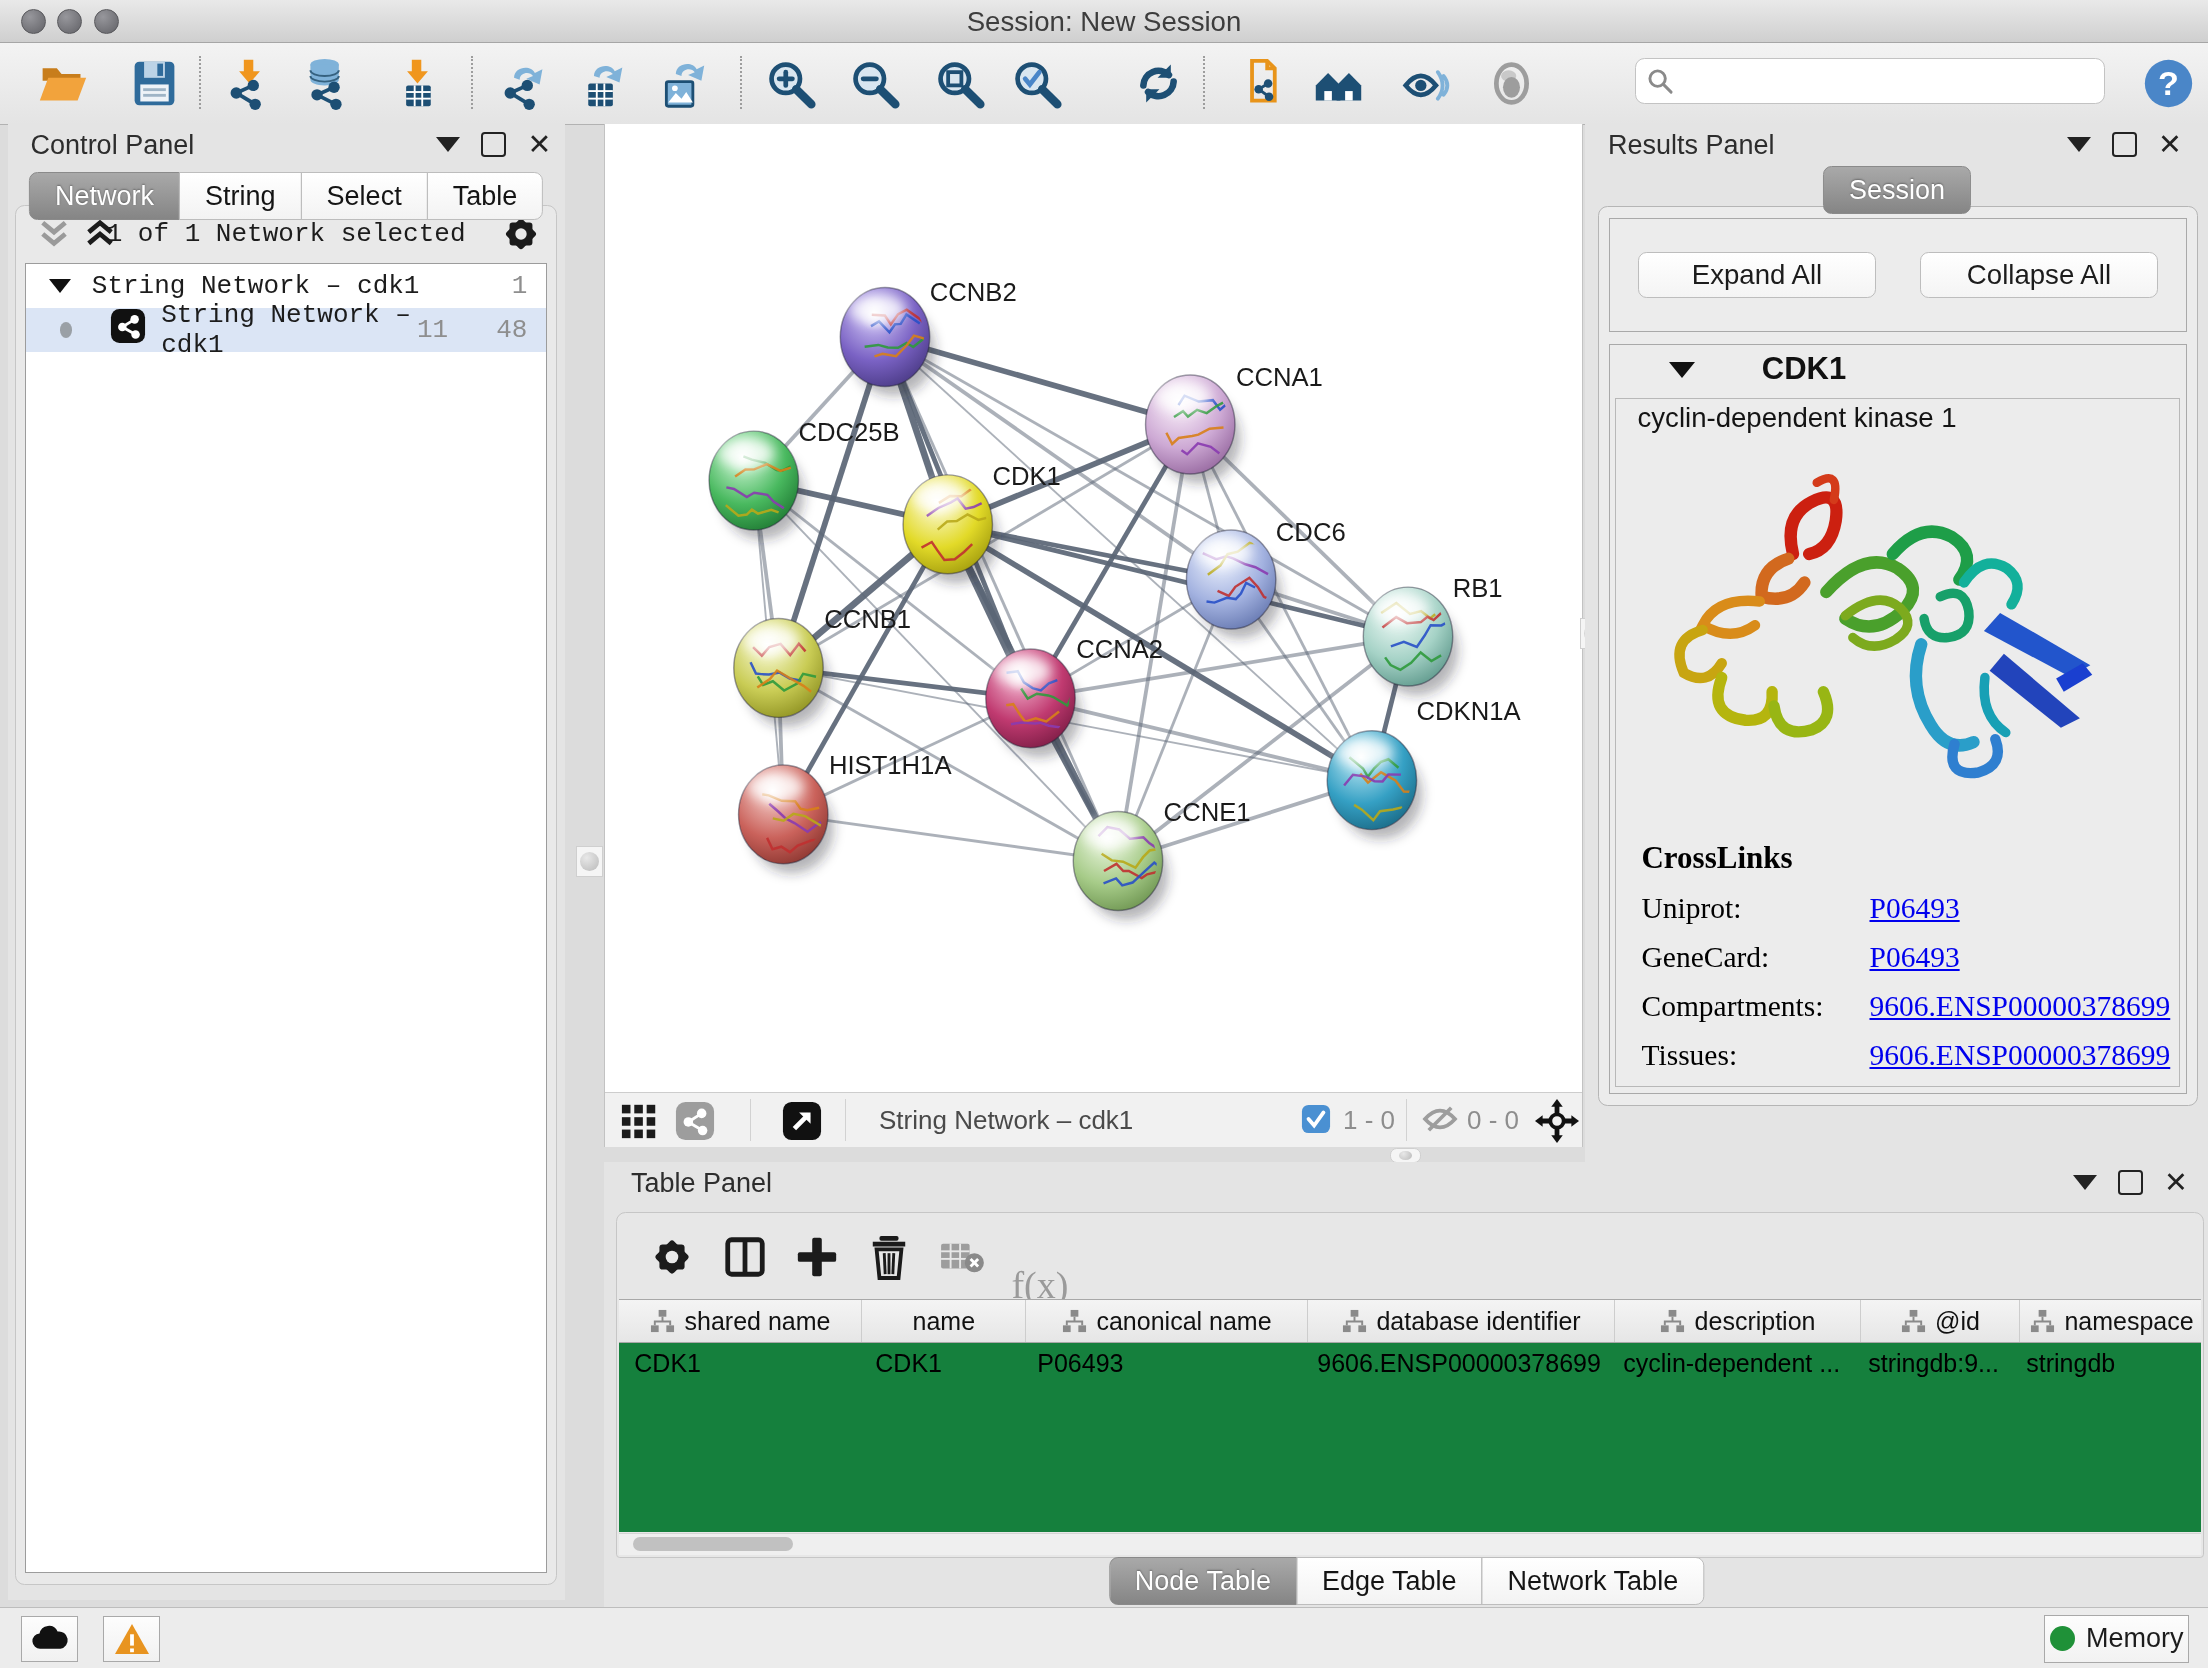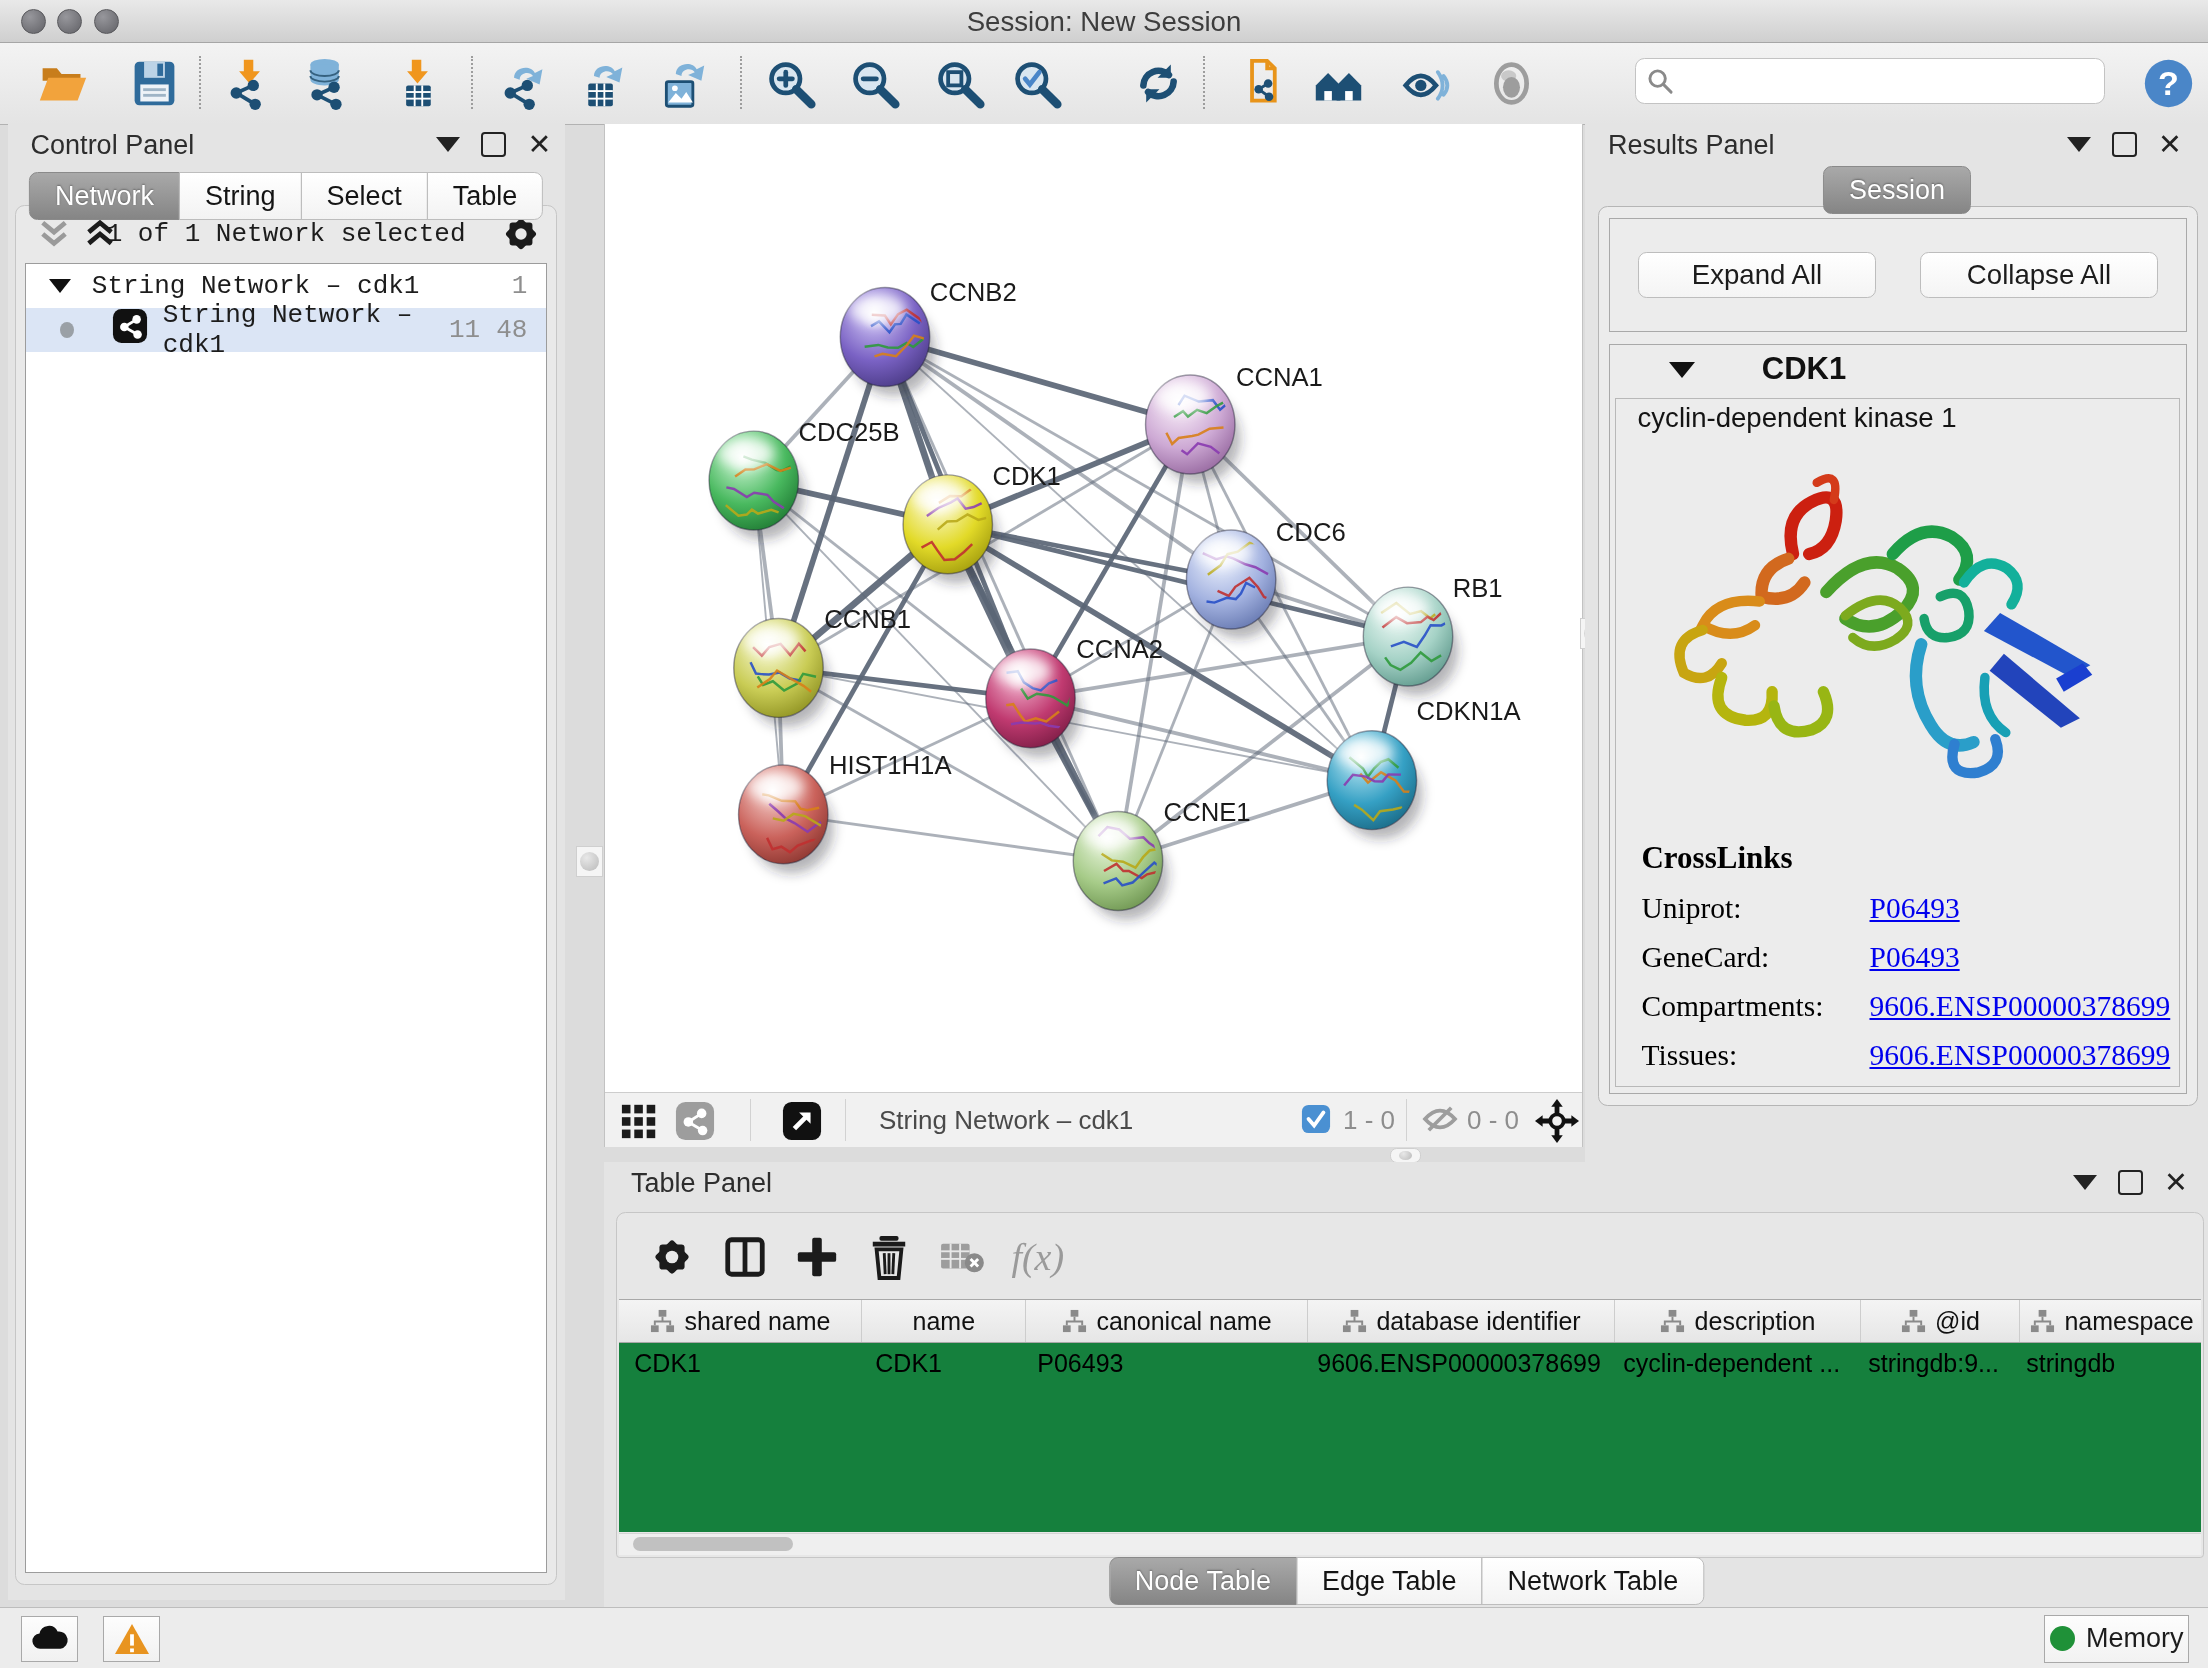--- a/index.html
+++ b/index.html
@@ -87,21 +87,21 @@
   .xl-title{font-size:31px;font-weight:bold;color:#000;}
   .xl-row{display:flex;margin-top:16px;font-size:29.5px;}
   .xl-row .lbl{width:228px;color:#000;}
   .xl-row a{color:var(--link-blue);text-decoration:underline;}
   
   .table-panel{position:absolute;left:604px;top:1162px;width:1605px;height:445px;background:#e4e4e4;}
   .tp-inner{position:absolute;left:12.4px;top:50px;right:4.8px;height:344px;background:#e7e7e7;
     border:1.9px solid #c6c6c6;border-radius:9.5px 9.5px 3.8px 3.8px;}
   .tp-toolbar{position:absolute;left:0;top:0;right:0;height:84px;}
   .tpi{position:absolute;top:17px;width:53px;height:53px;display:flex;align-items:center;justify-content:center;}
-  .fx{font-family:"Liberation Serif","DejaVu Serif",serif;font-style:italic;font-size:38px;color:#9a9a9a;}
+  .fx{font-family:"Liberation Serif","DejaVu Serif",serif;font-size:38px;color:#9a9a9a;margin-top:28px;}
   .tbl{position:absolute;left:1.9px;top:86px;right:1.9px;bottom:25px;background:#15803d;overflow:hidden;}
   .tbl-head{display:flex;background:linear-gradient(#f4f4f4,#e6e6e6);border-top:1.9px solid #a8a8a8;
     border-bottom:1.9px solid #a8a8a8;height:42px;}
   .th{display:flex;align-items:center;justify-content:center;gap:9.5px;border-right:1.9px solid #cdcdcd;
     font-size:25px;color:#111;overflow:hidden;white-space:nowrap;flex:none;}
   .tbl-row{display:flex;height:40px;align-items:center;}
   .td{padding-left:15px;font-size:25px;color:#000;overflow:hidden;white-space:nowrap;flex:none;}
   .hscroll{position:absolute;left:1.9px;bottom:1.9px;right:1.9px;height:21px;background:#efefef;border-top:1px solid #d4d4d4;}
   .hthumb{position:absolute;left:13.3px;top:2.9px;width:160px;height:14.3px;border-radius:7.6px;background:#c1c1c1;}
   .tp-tabs{position:absolute;left:50%;transform:translateX(-50%);top:395px;}
@@ -360,21 +360,21 @@
                 <g style="stroke:#fff;stroke-width:3">
                   <line x1="13" y1="20" x2="26" y2="12"></line>
                   <line x1="13" y1="20" x2="27" y2="28"></line>
                 </g>
                 <circle cx="13" cy="20" r="4.5" style="fill:#fff"></circle>
                 <circle cx="26" cy="12" r="4.5" style="fill:#fff"></circle>
                 <circle cx="27" cy="28" r="4.5" style="fill:#fff"></circle>
               </svg></span>
           <span style="margin-left:15px">String Network – cdk1</span>
           <span class="cnt" style="margin-left:auto">11</span>
-          <span class="cnt" style="margin-left:16px;margin-right:19px">48</span>
+          <span class="cnt" style="margin-left:48px;margin-right:19px">48</span>
         </div>
       </div>
     </div>
   </div>
 
   <div class="canvas-col">
     <div id="net-canvas"><svg width="977" height="969" viewBox="0 0 1027 1019" style="font-size:27px">
           <defs>
             <filter id="blur6" x="-50%" y="-50%" width="200%" height="200%">
               <feGaussianBlur stdDeviation="6"></feGaussianBlur>

